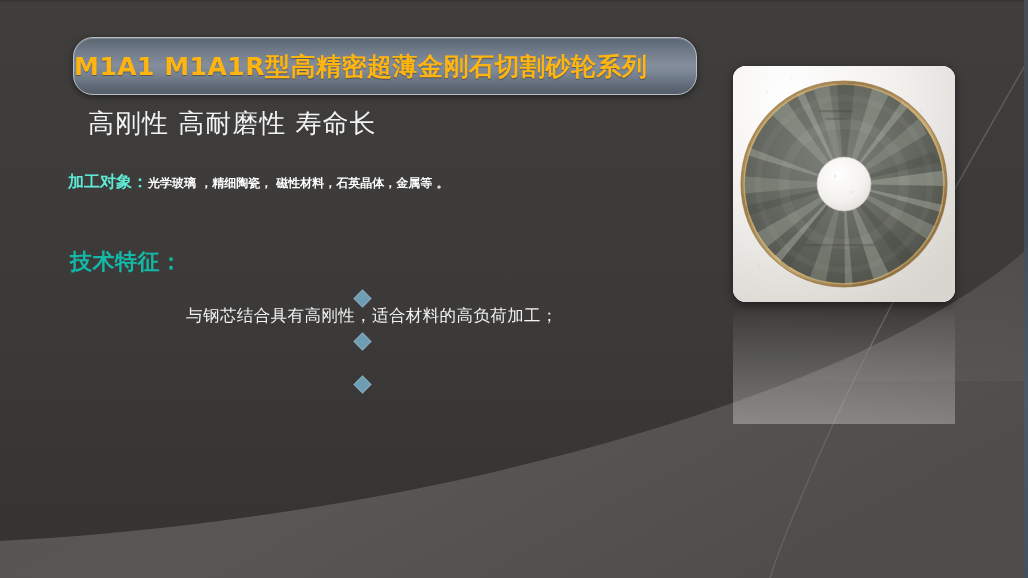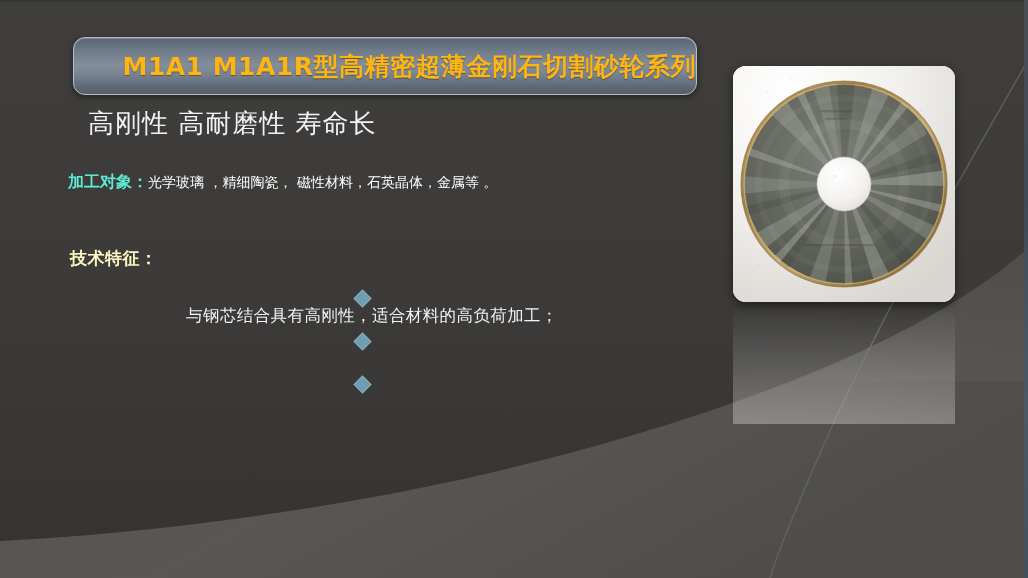--- a/index.html
+++ b/index.html
@@ -36,34 +36,34 @@
     opacity: .55;
   }
 
   
   #title-plaque {
     position: absolute;
     left: 73px;
     top: 37px;
     width: 624px;
     height: 58px;
-    border-radius: 12px;
+    border-radius: 20px;
     border: 1px solid #b9bcc2;
     box-sizing: border-box;
     background: linear-gradient(180deg,
                 #5a6572 0%,
                 #6f7a88 22%,
                 #848e9b 48%,
                 #7b8695 62%,
                 #5e6875 88%,
                 #545e6a 100%);
     box-shadow: 0 2px 6px rgba(0,0,0,.45), inset 0 1px 0 rgba(255,255,255,.22);
     display: flex;
     align-items: center;
-    justify-content: flex-end;
+    justify-content: flex-start;
   }
   #title-plaque .title-text {
     color: #ffb511;
     font-size: 25px;
     font-weight: 700;
     letter-spacing: .5px;
     white-space: nowrap;
     text-shadow: 0 1px 1px rgba(0,0,0,.35);
   }
 
@@ -86,30 +86,31 @@
     font-size: 14px;
     color: #ffffff;
   }
   .target-line .lbl {
     color: #5eead4;
     font-weight: 700;
     font-size: 16px;
   }
   .target-line .val {
     color: #ffffff;
-    font-size: 14px;
+    font-size: 12px;
+    font-weight: bold;
   }
 
   .section-head {
     position: absolute;
     left: 70px;
     top: 247px;
-    color: #fef9c3;
+    color: #14b8a6;
     font-weight: 700;
-    font-size: 17px;
+    font-size: 22px;
     letter-spacing: .5px;
     white-space: nowrap;
   }
 
   .bullets {
     position: absolute;
     left: 72px;
     top: 292px;
     width: 600px;
   }

